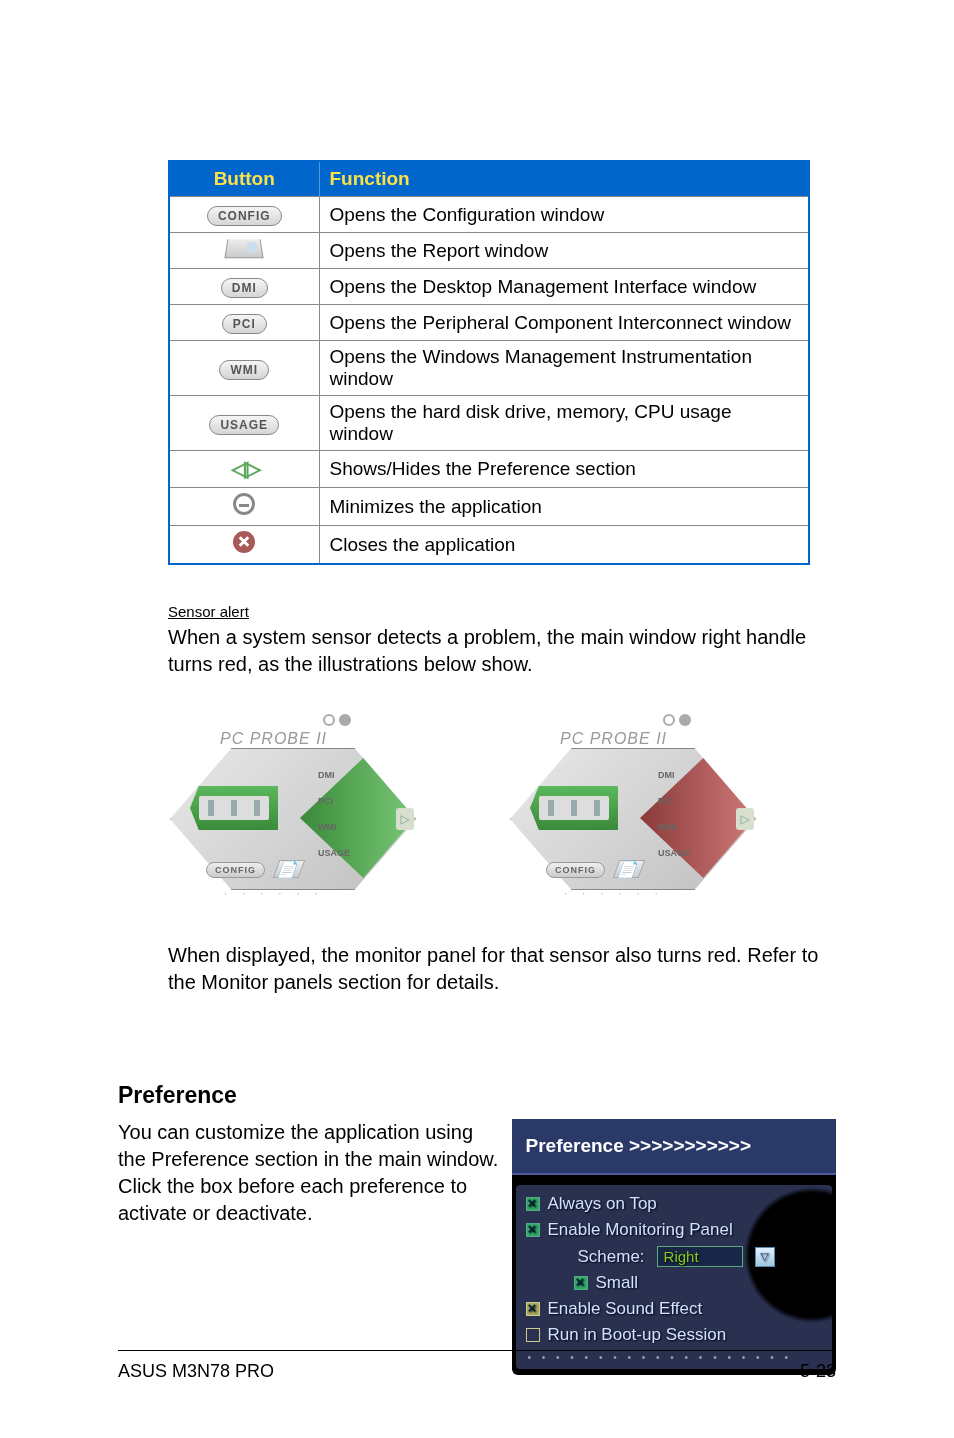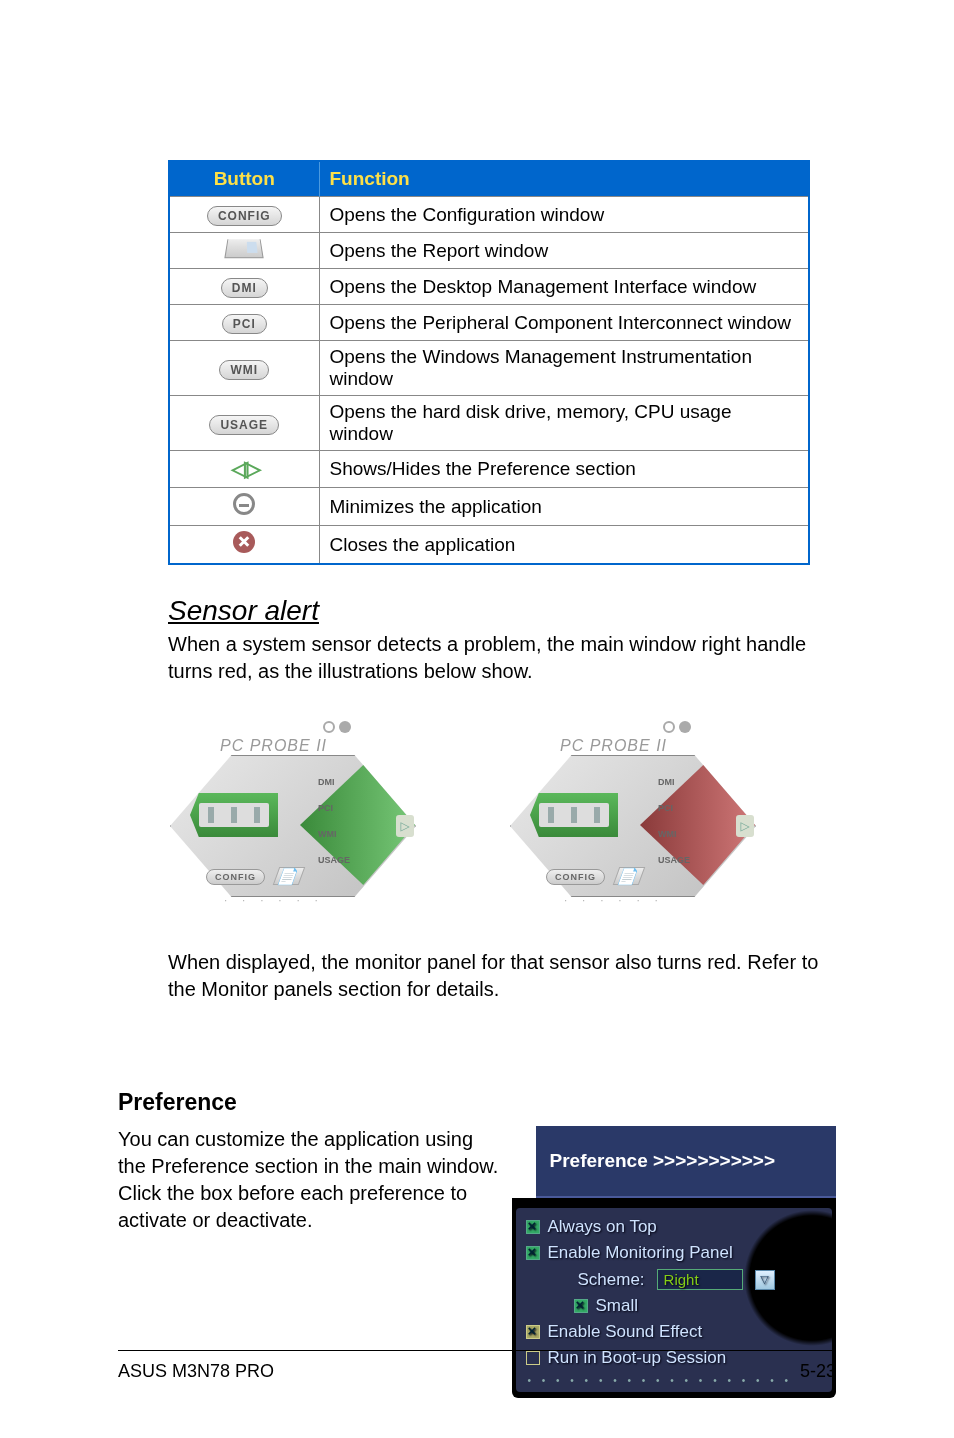--- a/index.html
+++ b/index.html
@@ -75,24 +75,23 @@
     border-left: 1px solid #999; border-right: 1px solid #999; border-bottom: 1px solid #999;
     transform: perspective(40px) rotateX(20deg);
     position: relative;
   }
   .report-icon::after {
     content:""; position:absolute; right:4px; top:3px;
     width:10px; height:12px; background:#cde;
   }
 
   .sensor-heading {
-    margin: 30px 0 4px 50px;
-    font-style: italic;
+    margin: 38px 0 4px 50px;
     text-decoration: underline;
-    font-size: 28px;
+    font-size: 15px;
   }
   .body-text {
     margin: 0 0 0 50px;
     font-size: 20px;
     line-height: 1.35;
   }
 
   .hex-row {
     display: flex;
     gap: 90px;
@@ -178,23 +177,22 @@
   }
   .pref-panel {
     width: 330px;
     margin-left: 10px;
   }
   .pref-title-bar {
     background: #2a3968;
     color: #fff;
     font-weight: bold;
     font-size: 19px;
-    padding: 24px 14px;
+    padding: 16px 14px;
     border-bottom: 2px solid #4a5a9a;
-    margin-left: 24px;
   }
   .pref-body {
     background: #000;
     padding: 10px 4px 6px 4px;
     border-radius: 0 0 6px 6px;
   }
   .pref-inner {
     background: radial-gradient(circle at 80% 50%, #000 30%, #3a4a7a 60%, #2a3050 100%);
     background: #2a3050;
     border-radius: 4px;

